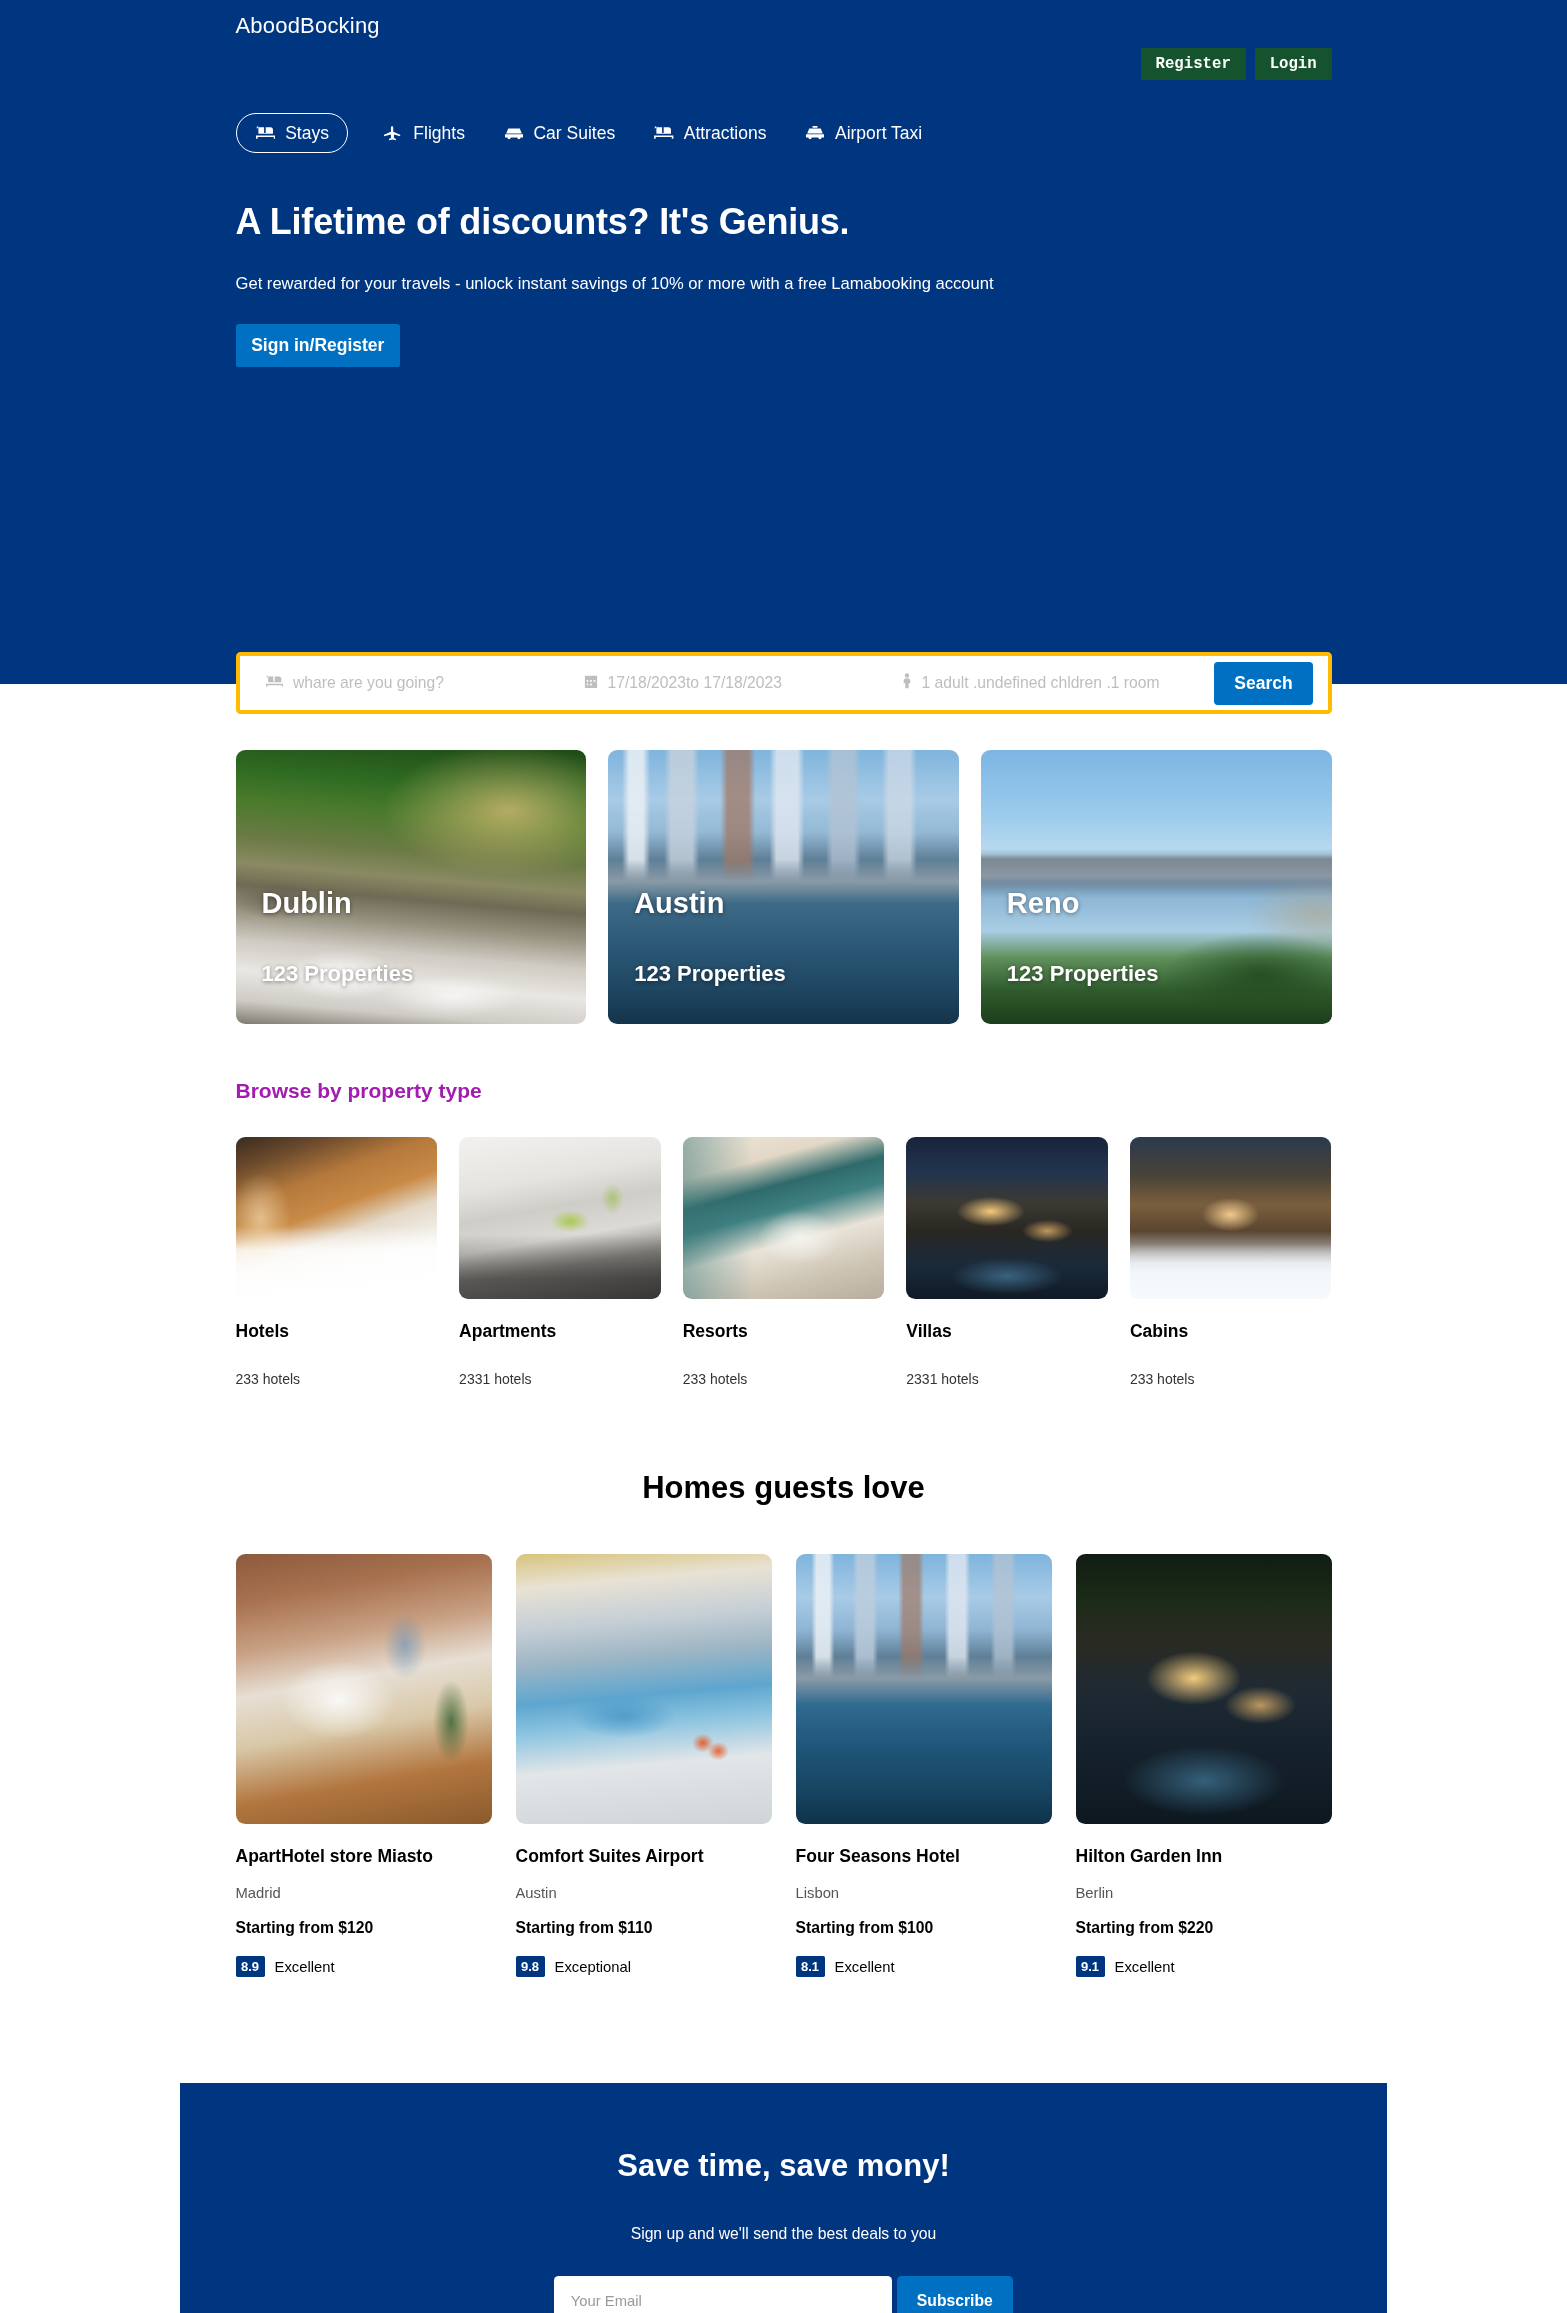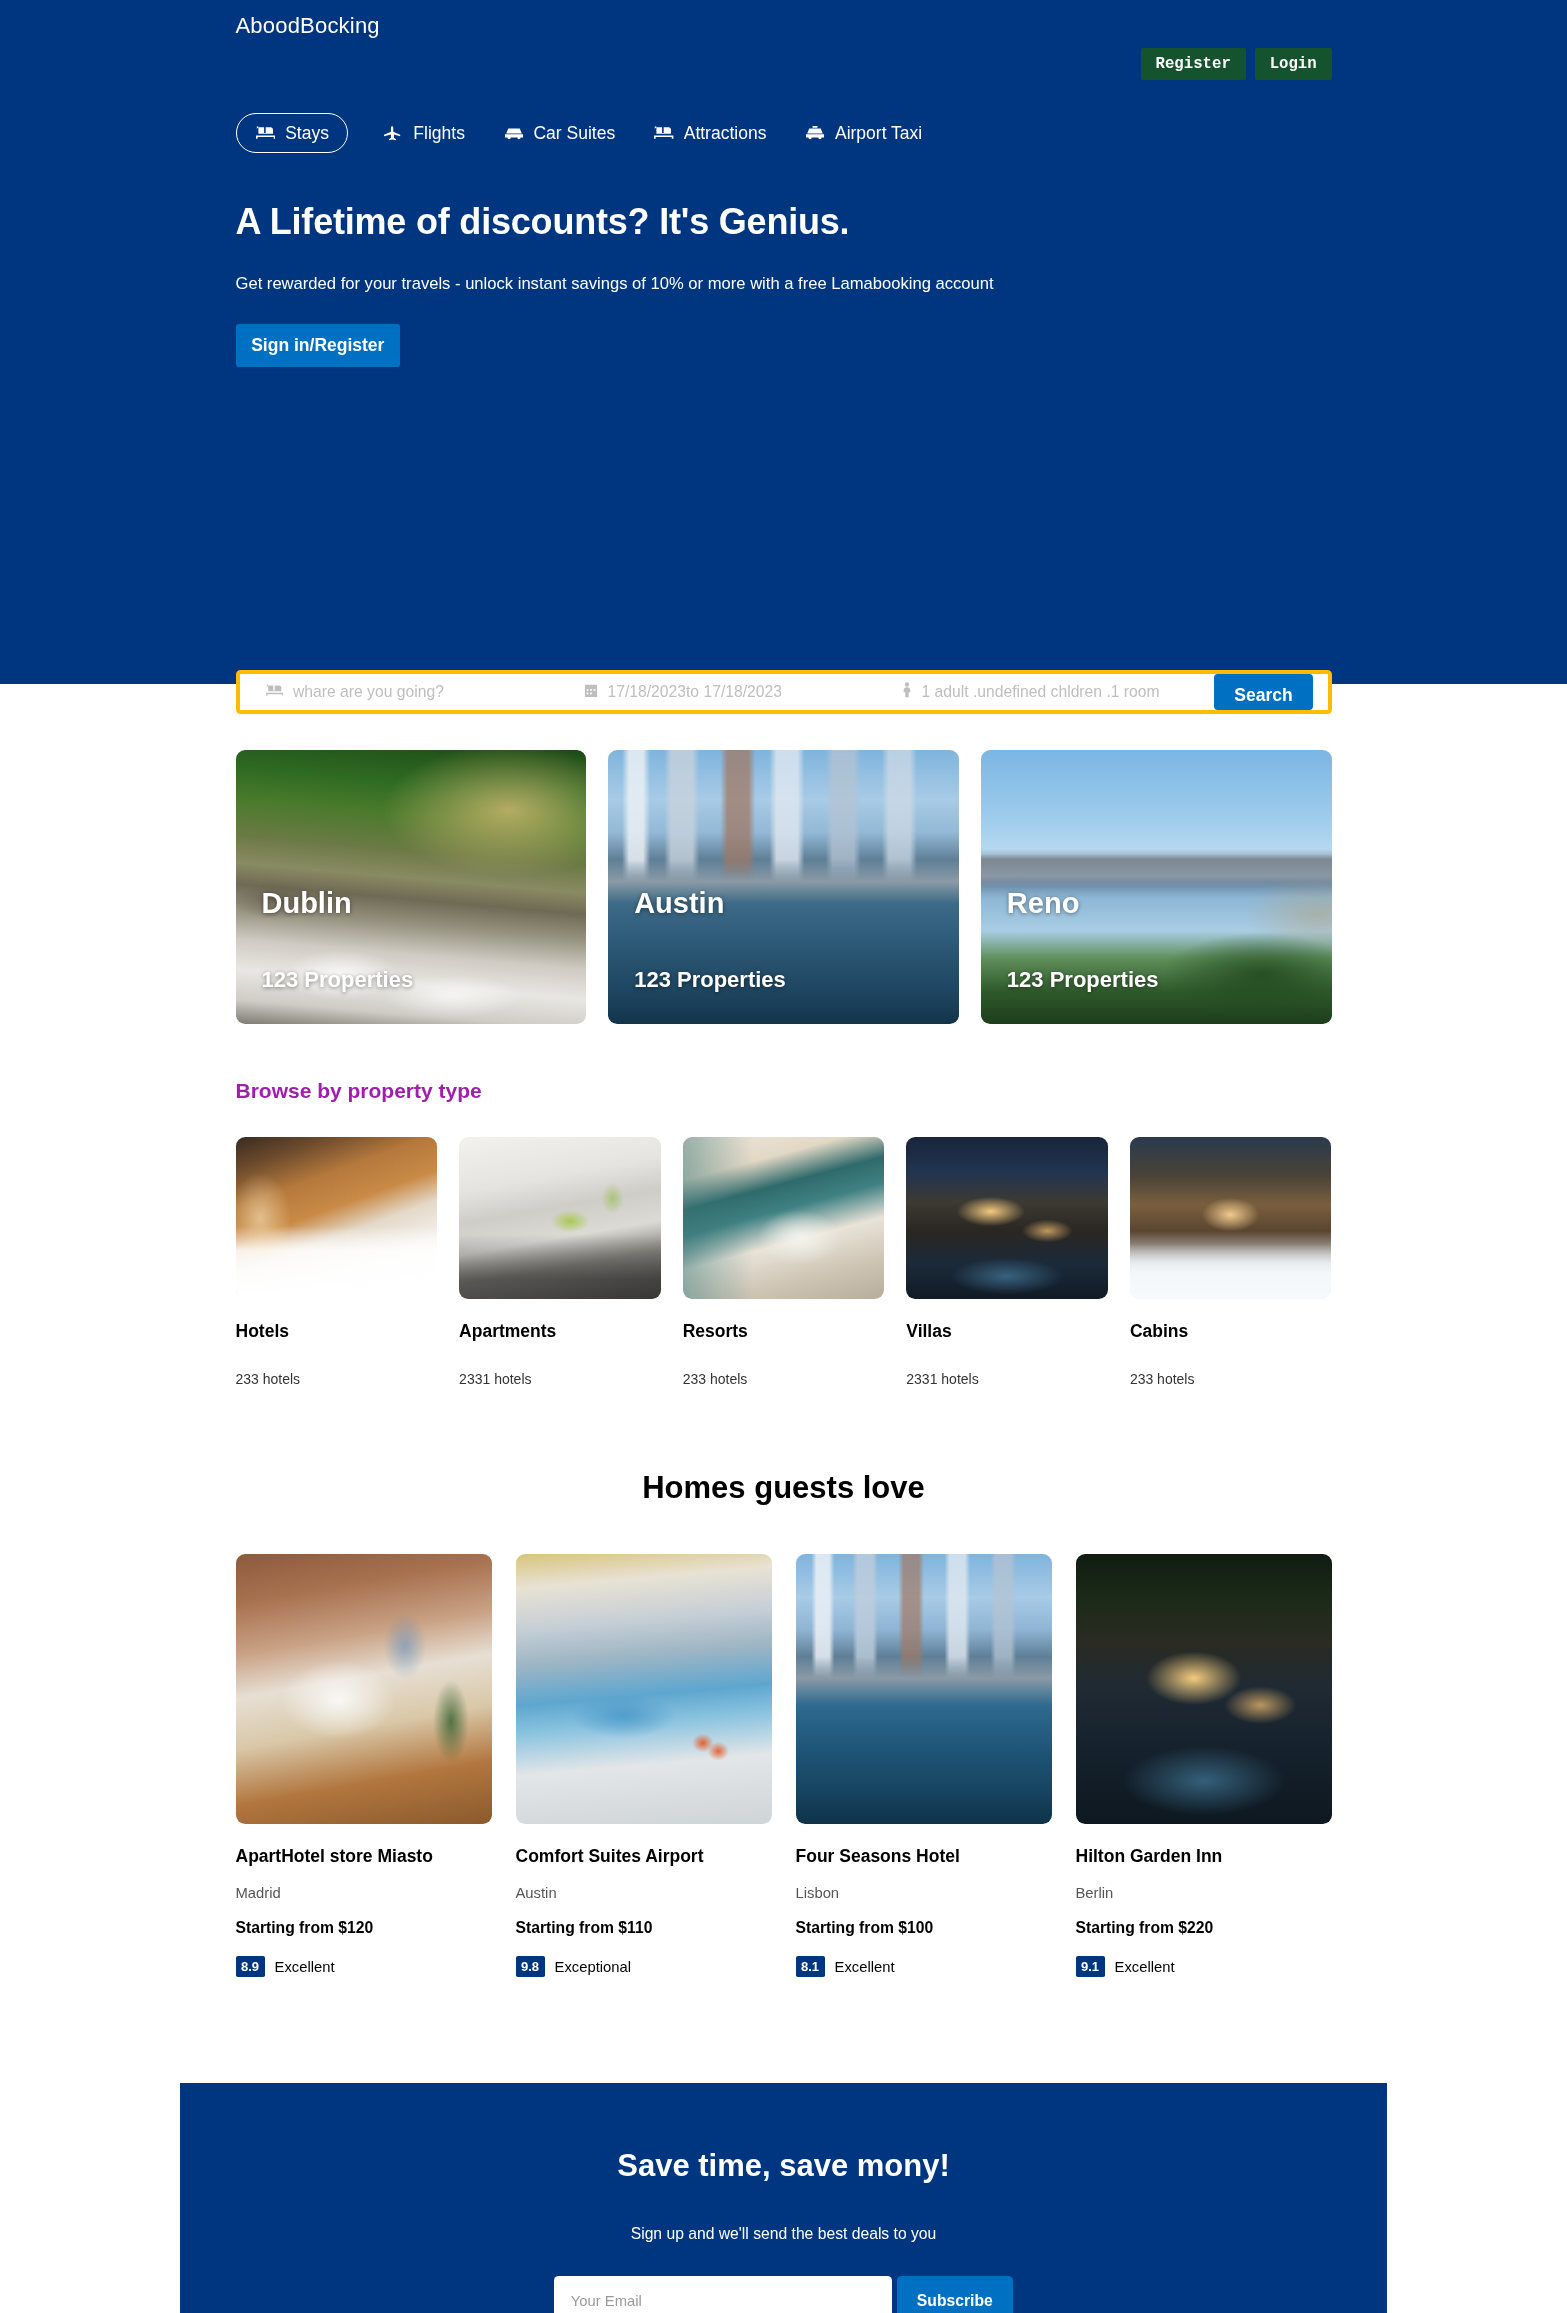--- a/index.html
+++ b/index.html
@@ -106,22 +106,23 @@
   .search-wrap {
     position: absolute;
     left: 50%;
     transform: translateX(-50%);
     bottom: -30px;
     width: 1096px;
   }
   .search-bar {
     background: #ffffff;
     border: 4.6px solid #febb02;
-    height: 44px;
-    display: flex;
+    height: 62px;
+    display: flex;
+    align-items: center;
     padding: 0 14.8px 0 26px;
     border-radius: 4.6px;
   }
   .search-item {
     display: flex;
     align-items: center;
     gap: 10px;
     color: #bebebe;
     font-size: 15.7px;
     white-space: nowrap;
@@ -163,21 +164,21 @@
     left: 26px;
     top: 137px;
     color: #ffffff;
     font-size: 29px;
     font-weight: 700;
     text-shadow: 0 0.9px 4.6px rgba(0,0,0,.45);
   }
   .feat-count {
     position: absolute;
     left: 26px;
-    top: 217px;
+    top: 211px;
     color: #ffffff;
     font-size: 22px;
     font-weight: 700;
     text-shadow: 0 0.9px 4.6px rgba(0,0,0,.45);
   }
 
   
   .ph-dublin {
     background:
       radial-gradient(ellipse 60% 40% at 78% 22%, rgba(220,190,120,.75), transparent 60%),

